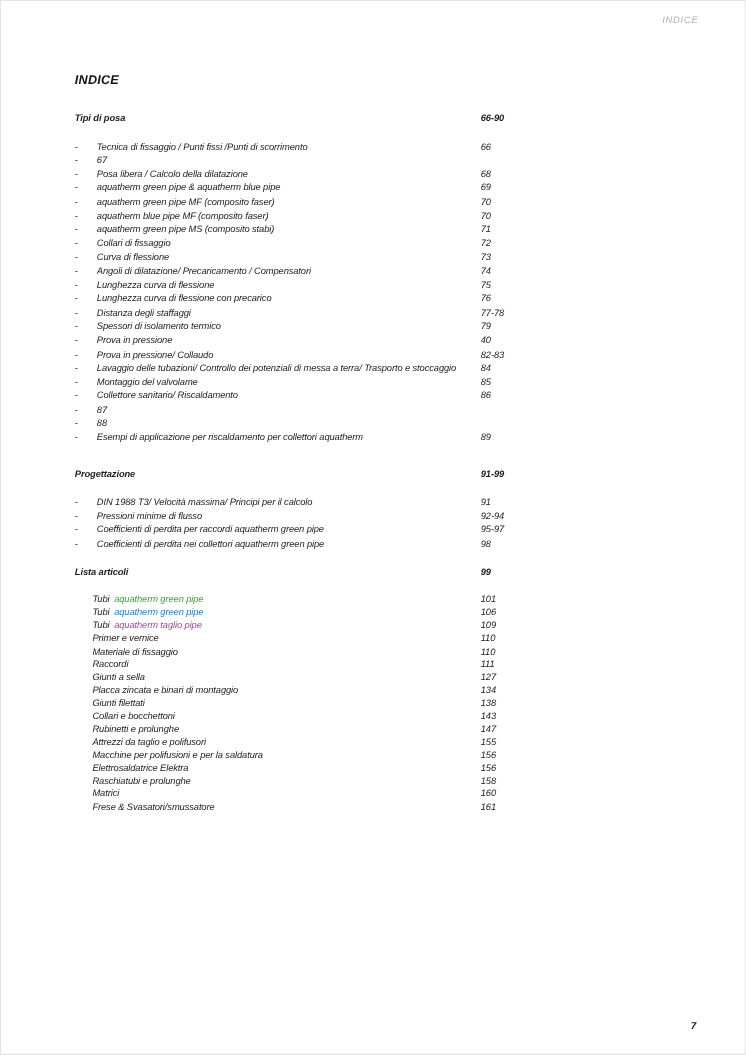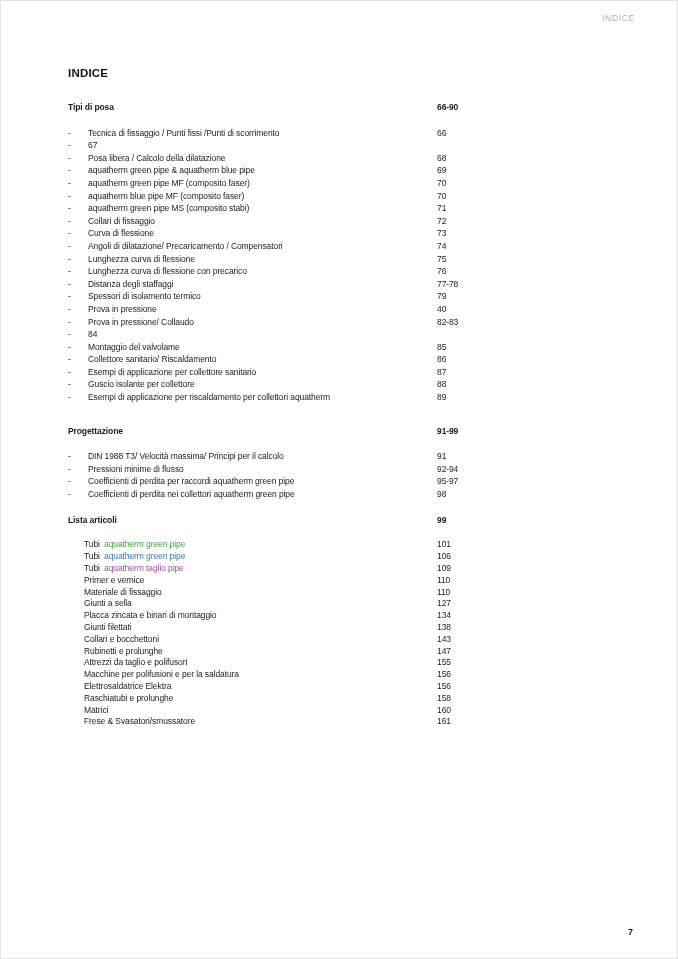--- a/index.html
+++ b/index.html
@@ -6,20 +6,21 @@
   html, body { margin: 0; padding: 0; background: #ffffff; }
   .page {
     position: relative;
     width: 678px;
     height: 959px;
     background: #ffffff;
     box-shadow: inset 0 0 0 1px #e4e4e4;
     font-family: "Liberation Sans", "DejaVu Sans", sans-serif;
     color: #1c1c1c;
     overflow: hidden;
+    font-style: italic;
   }
   .running-header {
     position: absolute;
     top: 13px;
     right: 43px;
     font-size: 8.5px;
     letter-spacing: 0.7px;
     color: #b2b0ae;
   }
   .content {
@@ -156,40 +157,39 @@
               <span class="label">Prova in pressione</span>
               <span class="pg">40</span>
             </div>
             <div class="row item dashed">
               <span class="dash">-</span>
               <span class="label">Prova in pressione/ Collaudo</span>
               <span class="pg">82-83</span>
             </div>
             <div class="row item dashed">
               <span class="dash">-</span>
+              <span class="label">Lavaggio delle tubazioni/ Controllo dei potenziali di messa a terra/ Trasporto e stoccaggio</span>
               <span class="pg">84</span>
             </div>
             <div class="row item dashed">
               <span class="dash">-</span>
               <span class="label">Montaggio del valvolame</span>
               <span class="pg">85</span>
             </div>
             <div class="row item dashed">
               <span class="dash">-</span>
               <span class="label">Collettore sanitario/ Riscaldamento</span>
               <span class="pg">86</span>
             </div>
             <div class="row item dashed">
               <span class="dash">-</span>
-              <span class="label">Esempi di applicazione per collettore sanitario</span>
               <span class="pg">87</span>
             </div>
             <div class="row item dashed">
               <span class="dash">-</span>
-              <span class="label">Guscio isolante per collettore</span>
               <span class="pg">88</span>
             </div>
             <div class="row item dashed">
               <span class="dash">-</span>
               <span class="label">Esempi di applicazione per riscaldamento per collettori aquatherm</span>
               <span class="pg">89</span>
             </div>
           </div>
         </section>
         <section class="toc-section">
@@ -238,20 +238,24 @@
               <span class="label"><span class="plain-text">Tubi </span><span class="brand" style="color: rgb(156, 77, 155);">aquatherm taglio pipe</span></span>
               <span class="pg">109</span>
             </div>
             <div class="row item plain">
               <span class="label">Primer e vernice</span>
               <span class="pg">110</span>
             </div>
             <div class="row item plain">
               <span class="label">Materiale di fissaggio</span>
               <span class="pg">110</span>
+            </div>
+            <div class="row item plain">
+              <span class="label">Raccordi</span>
+              <span class="pg">111</span>
             </div>
             <div class="row item plain">
               <span class="label">Giunti a sella</span>
               <span class="pg">127</span>
             </div>
             <div class="row item plain">
               <span class="label">Placca zincata e binari di montaggio</span>
               <span class="pg">134</span>
             </div>
             <div class="row item plain">

